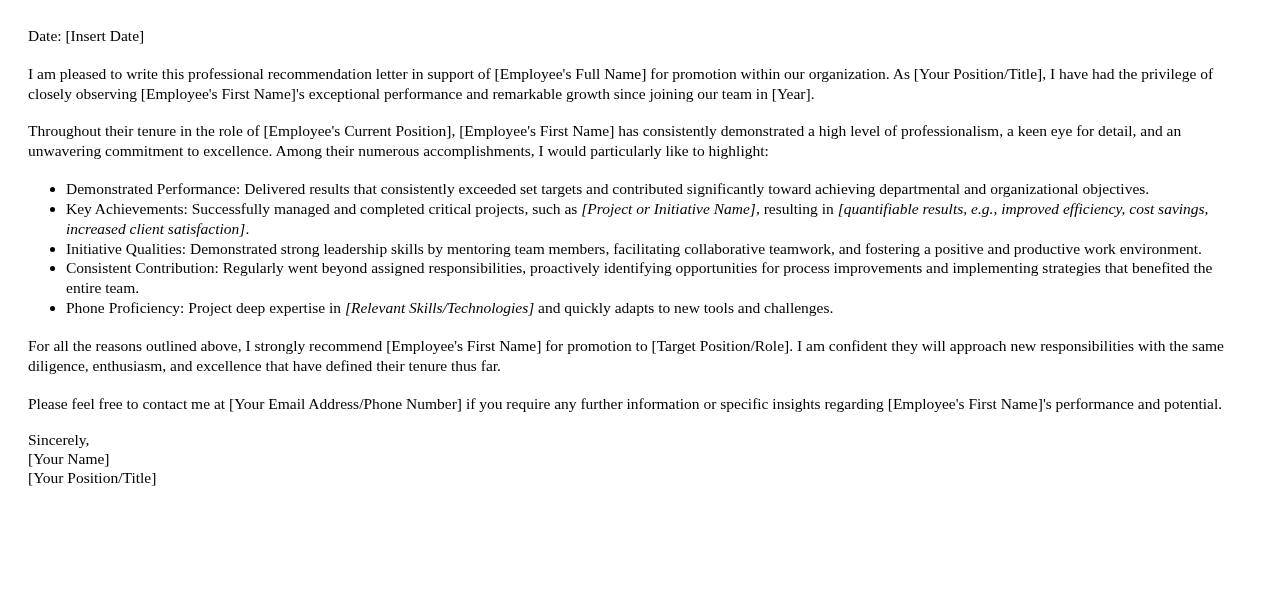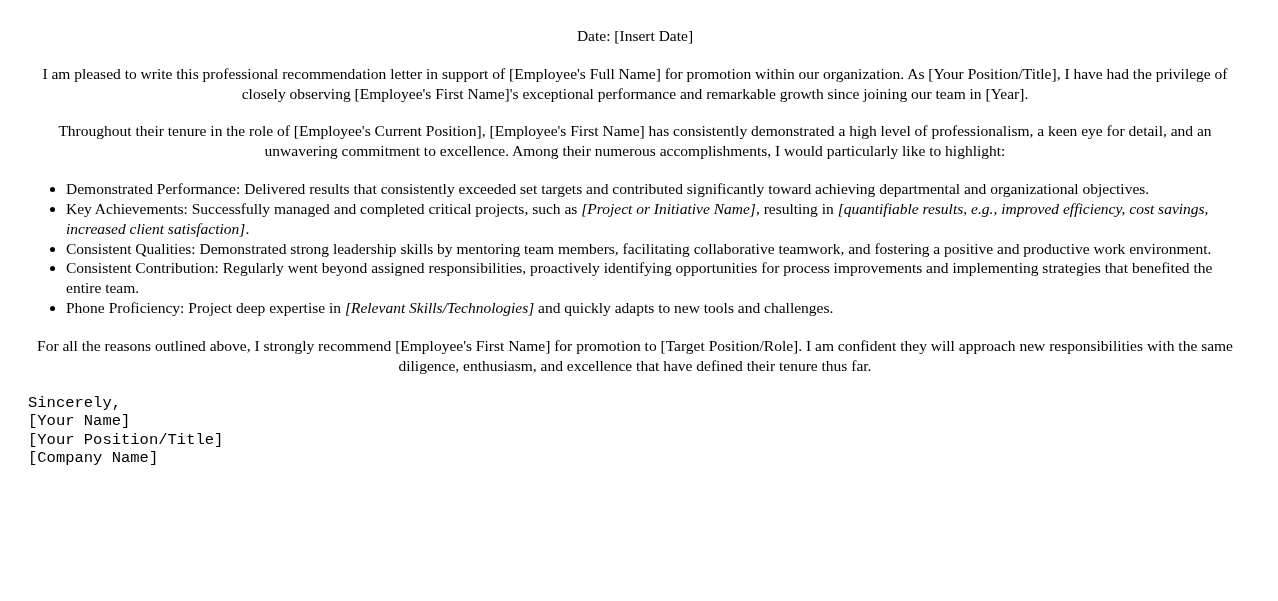--- a/index.html
+++ b/index.html
@@ -15,40 +15,38 @@
     color: #000000;
     line-height: 1.28;
   }
   .page {
     padding: 26px 28px 10px 28px;
     box-sizing: border-box;
     width: 1278px;
   }
   p.block {
     margin: 0 8px 18px 0;
-    text-align: center;
   }
   .bold {
     font-weight: normal;
   }
   .ital {
     font-style: italic;
   }
   ul.points {
     margin: 0 0 18px 0;
     padding-left: 38px;
     list-style-type: disc;
   }
   ul.points li {
     margin: 0 0 0 0;
     padding: 0;
   }
   .sign-block {
     margin-top: 18px;
-    font-family: Liberation Mono, monospace;
   }
   .sign-block div {
     line-height: 1.2;
   }
 </style>
 </head>
 <body>
 
 <div class="page">
 
@@ -58,29 +56,29 @@
   </p>
 
 
   <p class="block"><span>I am pleased to write this professional recommendation letter in support of </span><span class="bold">[Employee's Full Name]</span><span> for promotion within our organization. As </span><span class="bold">[Your Position/Title]</span><span>, I have had the privilege of closely observing [Employee's First Name]'s exceptional performance and remarkable growth since joining our team in </span><span class="bold">[Year]</span><span>.</span></p>
 
   <p class="block"><span>Throughout their tenure in the role of </span><span class="bold">[Employee's Current Position]</span><span>, [Employee's First Name] has consistently demonstrated a high level of professionalism, a keen eye for detail, and an unwavering commitment to excellence. Among their numerous accomplishments, I would particularly like to highlight:</span></p>
 
   <ul class="points">
     <li><span class="bold">Demonstrated Performance:</span><span> Delivered results that consistently exceeded set targets and contributed significantly toward achieving departmental and organizational objectives.</span></li>
     <li><span class="bold">Key Achievements:</span><span> Successfully managed and completed critical projects, such as </span><span class="ital">[Project or Initiative Name]</span><span>, resulting in </span><span class="ital">[quantifiable results, e.g., improved efficiency, cost savings, increased client satisfaction]</span><span>.</span></li>
-    <li><span class="bold">Consistent Qualities:</span><span> Demonstrated strong leadership skills by mentoring team members, facilitating collaborative teamwork, and fostering a positive and productive work environment.</span></li>
+    <li><span class="bold">Initiative Qualities:</span><span> Demonstrated strong leadership skills by mentoring team members, facilitating collaborative teamwork, and fostering a positive and productive work environment.</span></li>
     <li><span class="bold">Consistent Contribution:</span><span> Regularly went beyond assigned responsibilities, proactively identifying opportunities for process improvements and implementing strategies that benefited the entire team.</span></li>
     <li><span class="bold">Phone Proficiency:</span><span> Project deep expertise in </span><span class="ital">[Relevant Skills/Technologies]</span><span> and quickly adapts to new tools and challenges.</span></li>
   </ul>
 
 
   <p class="block"><span>For all the reasons outlined above, I strongly recommend [Employee's First Name] for promotion to </span><span class="bold">[Target Position/Role]</span><span>. I am confident they will approach new responsibilities with the same diligence, enthusiasm, and excellence that have defined their tenure thus far.</span></p>
 
+  <p class="block"><span>Please feel free to contact me at </span><span class="bold">[Your Email Address/Phone Number]</span><span> if you require any further information or specific insights regarding [Employee's First Name]'s performance and potential.</span></p>
 
   <div class="sign-block">
     <div>Sincerely,</div>
     <div>[Your Name]</div>
     <div>[Your Position/Title]</div>
-    <div>[Company Name]</div>
   </div>
 
 </div>
 
 </body></html>

